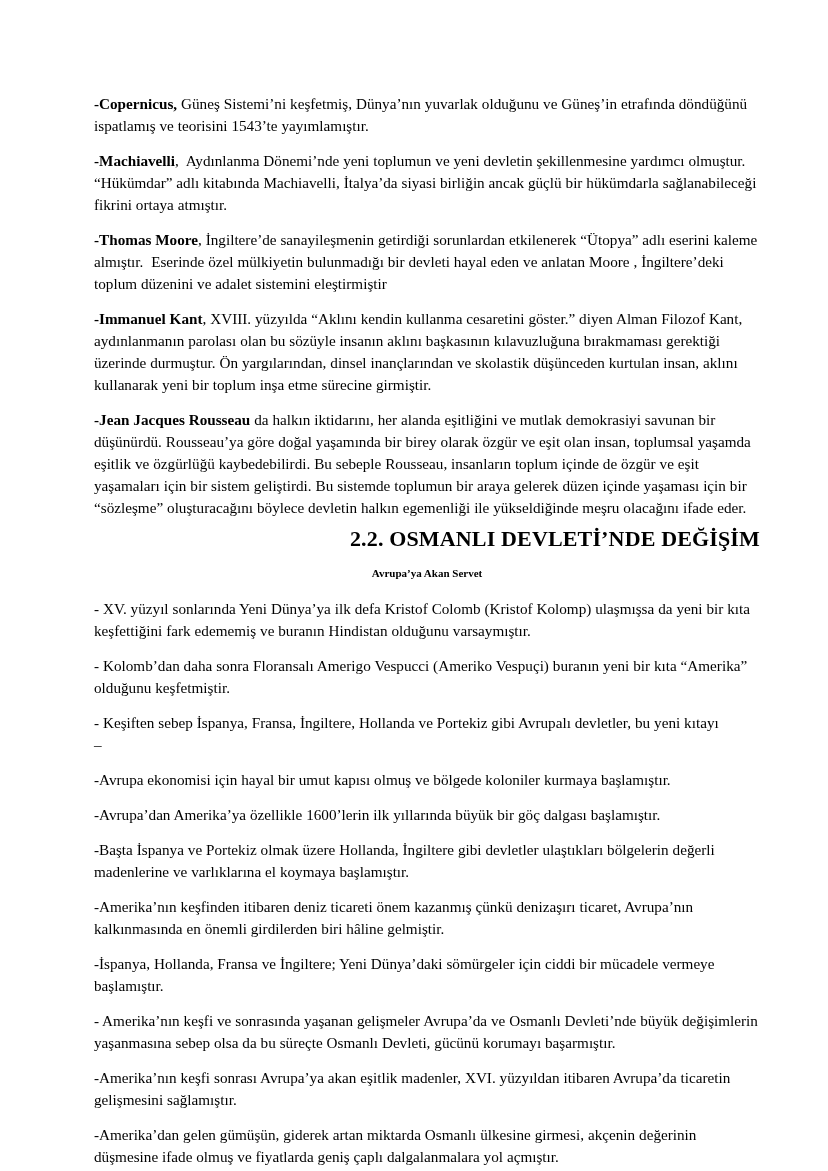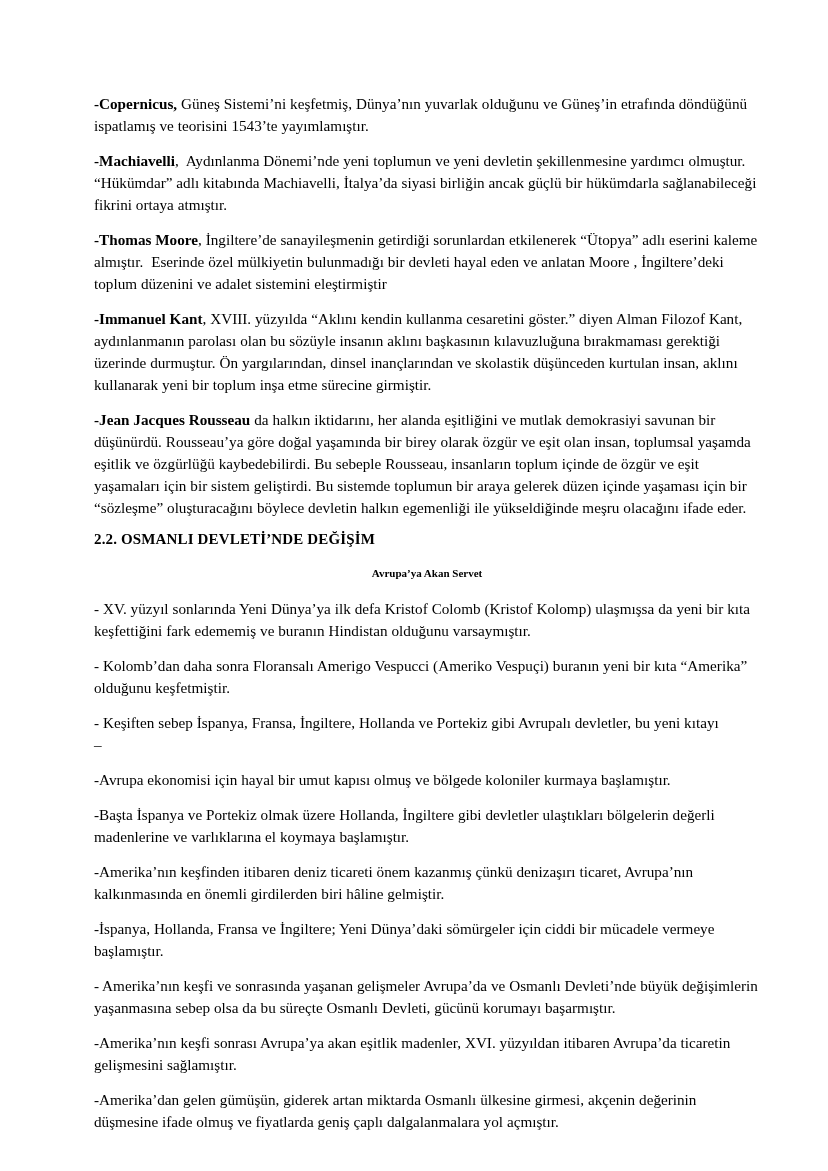--- a/index.html
+++ b/index.html
@@ -37,24 +37,24 @@
   }
   p.para:last-child {
     margin-bottom: 0;
   }
   .lead {
     font-weight: bold;
   }
   h2.section-heading {
     margin: 9px 0 0 0;
     padding: 0;
-    font-size: 15px;
+    font-size: 22px;
     line-height: 22px;
     font-weight: bold;
-    text-align: left;
+    text-align: right;
     letter-spacing: 0.15px;
   }
   h3.sub-heading {
     margin: 12px 0 14px 0;
     padding: 0;
     font-size: 11px;
     line-height: 22px;
     font-weight: bold;
     text-align: center;
   }
@@ -80,20 +80,21 @@
       <h2 class="section-heading">2.2. OSMANLI DEVLETİ’NDE DEĞİŞİM</h2>
       <h3 class="sub-heading">Avrupa’ya Akan Servet</h3>
     </div>
 
     <div>
       <p class="para">- XV. yüzyıl sonlarında Yeni Dünya’ya ilk defa Kristof Colomb (Kristof Kolomp) ulaşmışsa da yeni bir kıta keşfettiğini fark edememiş ve buranın Hindistan olduğunu varsaymıştır.</p>
       <p class="para">- Kolomb’dan daha sonra Floransalı Amerigo Vespucci (Ameriko Vespuçi) buranın yeni bir kıta “Amerika”  olduğunu keşfetmiştir.</p>
       <p class="para">- Keşiften sebep İspanya, Fransa, İngiltere, Hollanda ve Portekiz gibi Avrupalı devletler, bu yeni kıtayı
 –</p>
       <p class="para">-Avrupa ekonomisi için hayal bir umut kapısı olmuş ve bölgede koloniler kurmaya başlamıştır.</p>
+      <p class="para">-Avrupa’dan Amerika’ya özellikle 1600’lerin ilk yıllarında büyük bir göç dalgası başlamıştır.</p>
       <p class="para">-Başta İspanya ve Portekiz olmak üzere Hollanda, İngiltere gibi devletler ulaştıkları bölgelerin değerli madenlerine ve varlıklarına el koymaya başlamıştır.</p>
       <p class="para">-Amerika’nın keşfinden itibaren deniz ticareti önem kazanmış çünkü denizaşırı ticaret, Avrupa’nın kalkınmasında en önemli girdilerden biri hâline gelmiştir.</p>
       <p class="para">-İspanya, Hollanda, Fransa ve İngiltere; Yeni Dünya’daki sömürgeler için ciddi bir mücadele vermeye başlamıştır.</p>
       <p class="para">- Amerika’nın keşfi ve sonrasında yaşanan gelişmeler Avrupa’da ve Osmanlı Devleti’nde büyük değişimlerin yaşanmasına sebep olsa da bu süreçte Osmanlı Devleti, gücünü korumayı başarmıştır.</p>
       <p class="para">-Amerika’nın keşfi sonrası Avrupa’ya akan eşitlik madenler, XVI. yüzyıldan itibaren Avrupa’da ticaretin gelişmesini sağlamıştır.</p>
       <p class="para">-Amerika’dan gelen gümüşün, giderek artan miktarda Osmanlı ülkesine girmesi, akçenin değerinin düşmesine ifade olmuş ve fiyatlarda geniş çaplı dalgalanmalara yol açmıştır.</p>
     </div>
 
   </div>
 </div>

